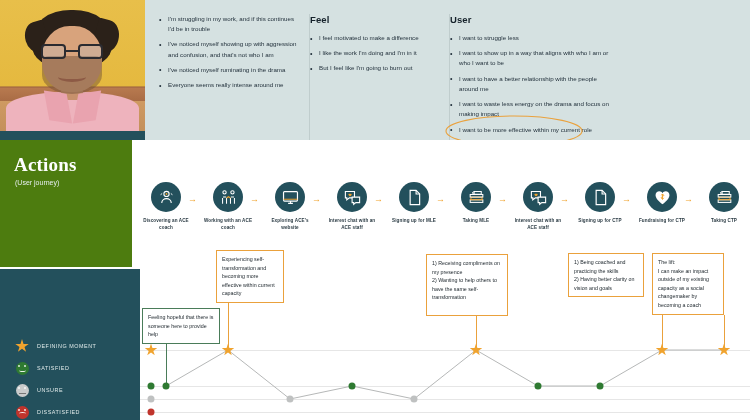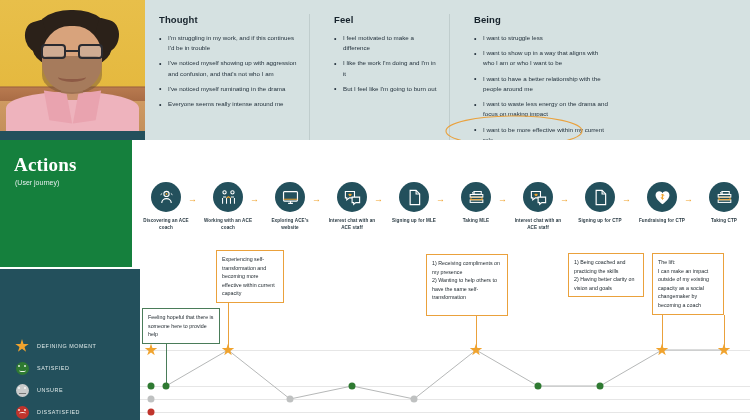--- a/index.html
+++ b/index.html
@@ -79,21 +79,21 @@
     position:absolute; left:61px; top:84px; width:22px; height:16px; background:#c7916c;
   }
   #photo-bottombar {
     position:absolute; left:0; bottom:0; width:145px; height:9px; background:#23505c;
   }
 
   #tfw-columns {
     flex: 1; display: flex; padding: 14px 0 0 14px; gap: 0; position: relative;
   }
   .tfw-col { position: relative; padding-right: 10px; }
-  .tfw-col + .tfw-col { border-left: 1px solid #c0cdcd; padding-left: 24px; }
+  .tfw-col + .tfw-col { border-left: 1px solid #c0cdcd; padding-left: 0; }
   .tfw-col.c-thought { width: 150px; }
   .tfw-col.c-feel    { width: 140px; }
   .tfw-col.c-want    { width: 170px; }
   .tfw-title {
     font-size: 9.5px; font-weight: bold; color: #16222b; margin-bottom: 8px;
     letter-spacing: .1px;
   }
   .tfw-list { list-style: none; }
   .tfw-list li {
     position: relative; padding-left: 9px; margin-bottom: 5px;
@@ -102,21 +102,21 @@
   .tfw-list li:before {
     content: "•"; position: absolute; left: 0; top: -0.5px; font-size: 7px; color:#23313c;
   }
   #want-ellipse {
     position: absolute; pointer-events: none;
   }
 
   
   #sidebar-actions {
     position: absolute; left: 0; top: 140px; width: 132px; height: 127px;
-    background: #15803d;
+    background: #4d7c0f;
   }
   #sidebar-perceived {
     position: absolute; left: 0; top: 269px; width: 140px; height: 151px;
     background: #23505c;
   }
   .side-divider {
     position:absolute; left:0; top:267px; width:140px; height:2px; background:#ffffff;
   }
   .side-title {
     font-family: "Liberation Serif", serif;
@@ -227,40 +227,39 @@
       <div class="lens l"></div>
         <div class="lens r"></div>
         <div class="bridge"></div>
     </div>
     <div id="photo-bottombar"></div>
   </div>
 
   <div id="tfw-columns">
 
     <div class="tfw-col c-thought">
-      <div class="tfw-title">Thought</div>
       <ul class="tfw-list">
         <li>I'm struggling in my work, and if this continues I'd be in trouble</li>
         <li>I've noticed myself showing up with aggression and confusion, and that's not who I am</li>
         <li>I've noticed myself ruminating in the drama</li>
         <li>Everyone seems really intense around me</li>
       </ul>
     </div>
 
     <div class="tfw-col c-feel">
       <div class="tfw-title">Feel</div>
       <ul class="tfw-list">
         <li>I feel motivated to make a difference</li>
         <li>I like the work I'm doing and I'm in it</li>
         <li>But I feel like I'm going to burn out</li>
       </ul>
     </div>
 
     <div class="tfw-col c-want">
-      <div class="tfw-title">Being</div>
+      <div class="tfw-title">User</div>
       <ul class="tfw-list">
         <li>I want to struggle less</li>
         <li>I want to show up in a way that aligns with who I am or who I want to be</li>
         <li>I want to have a better relationship with the people around me</li>
         <li>I want to waste less energy on the drama and focus on making impact</li>
         <li>I want to be more effective within my current role</li>
       </ul>
       <svg id="want-ellipse" width="140" height="34" style="left:-6px; top:100px;">
         <ellipse cx="70" cy="17" rx="68" ry="15" fill="none" stroke="#eaa13c" stroke-width="1.1"></ellipse>
       </svg>

